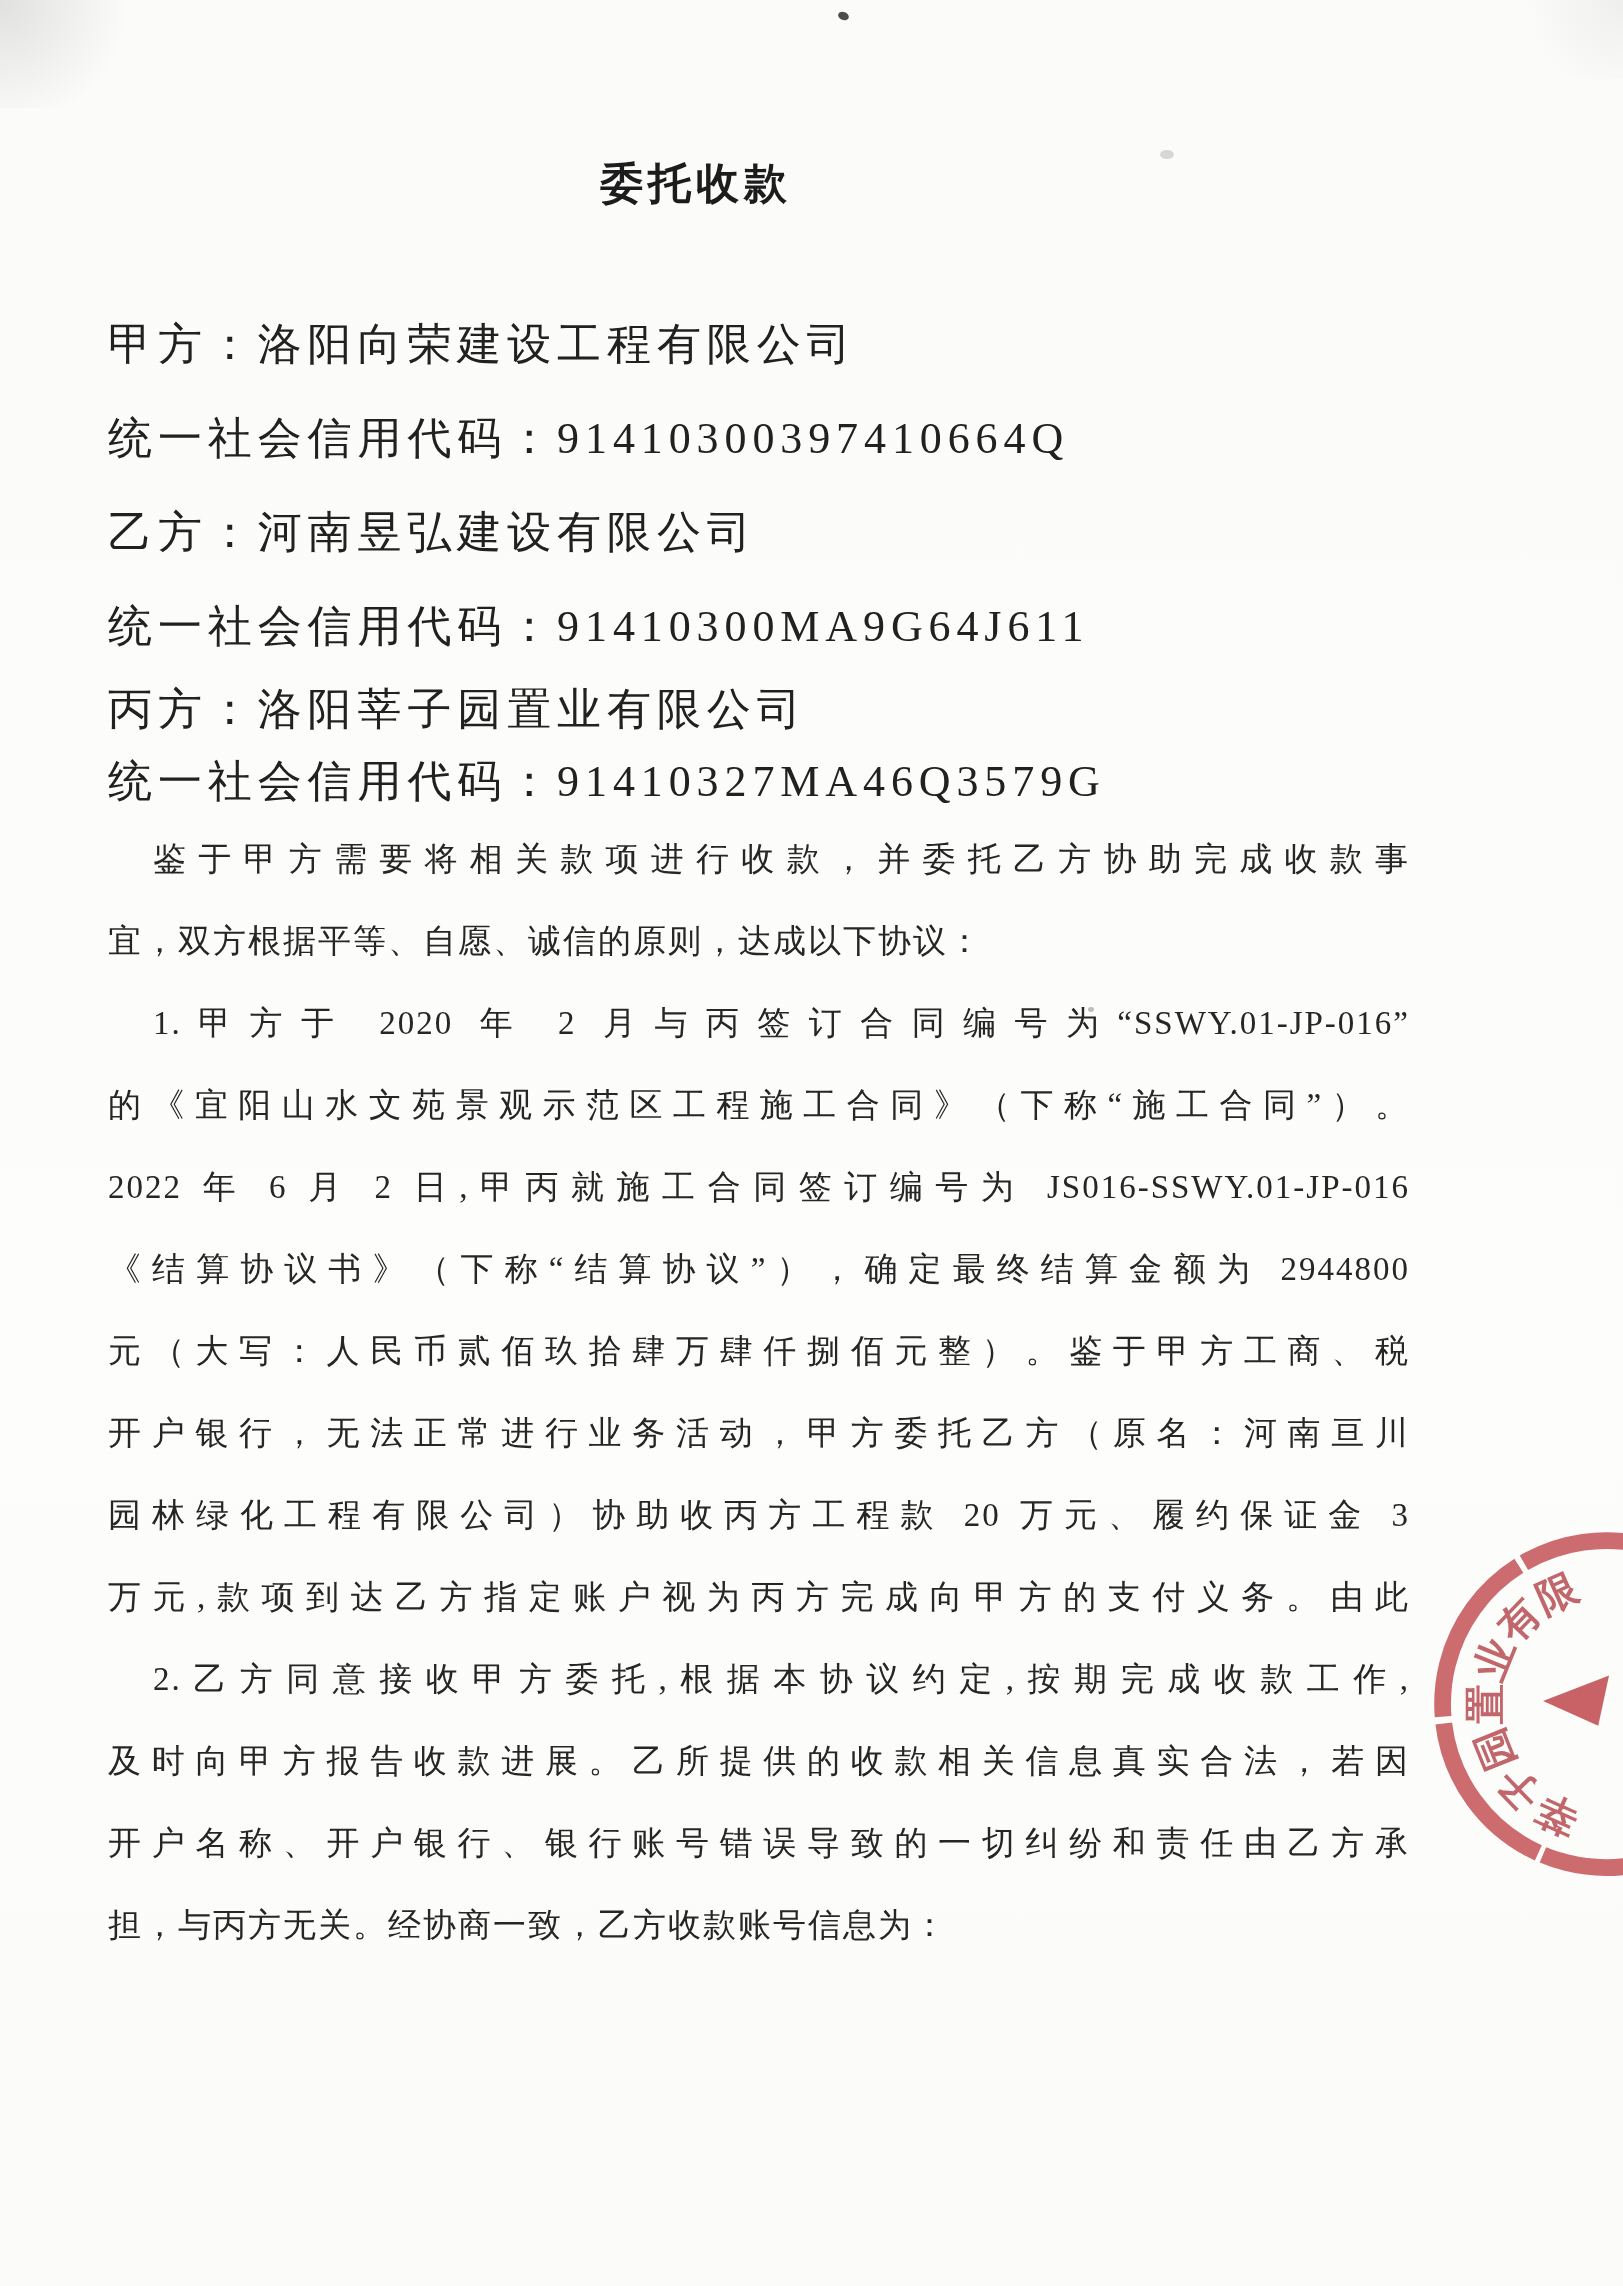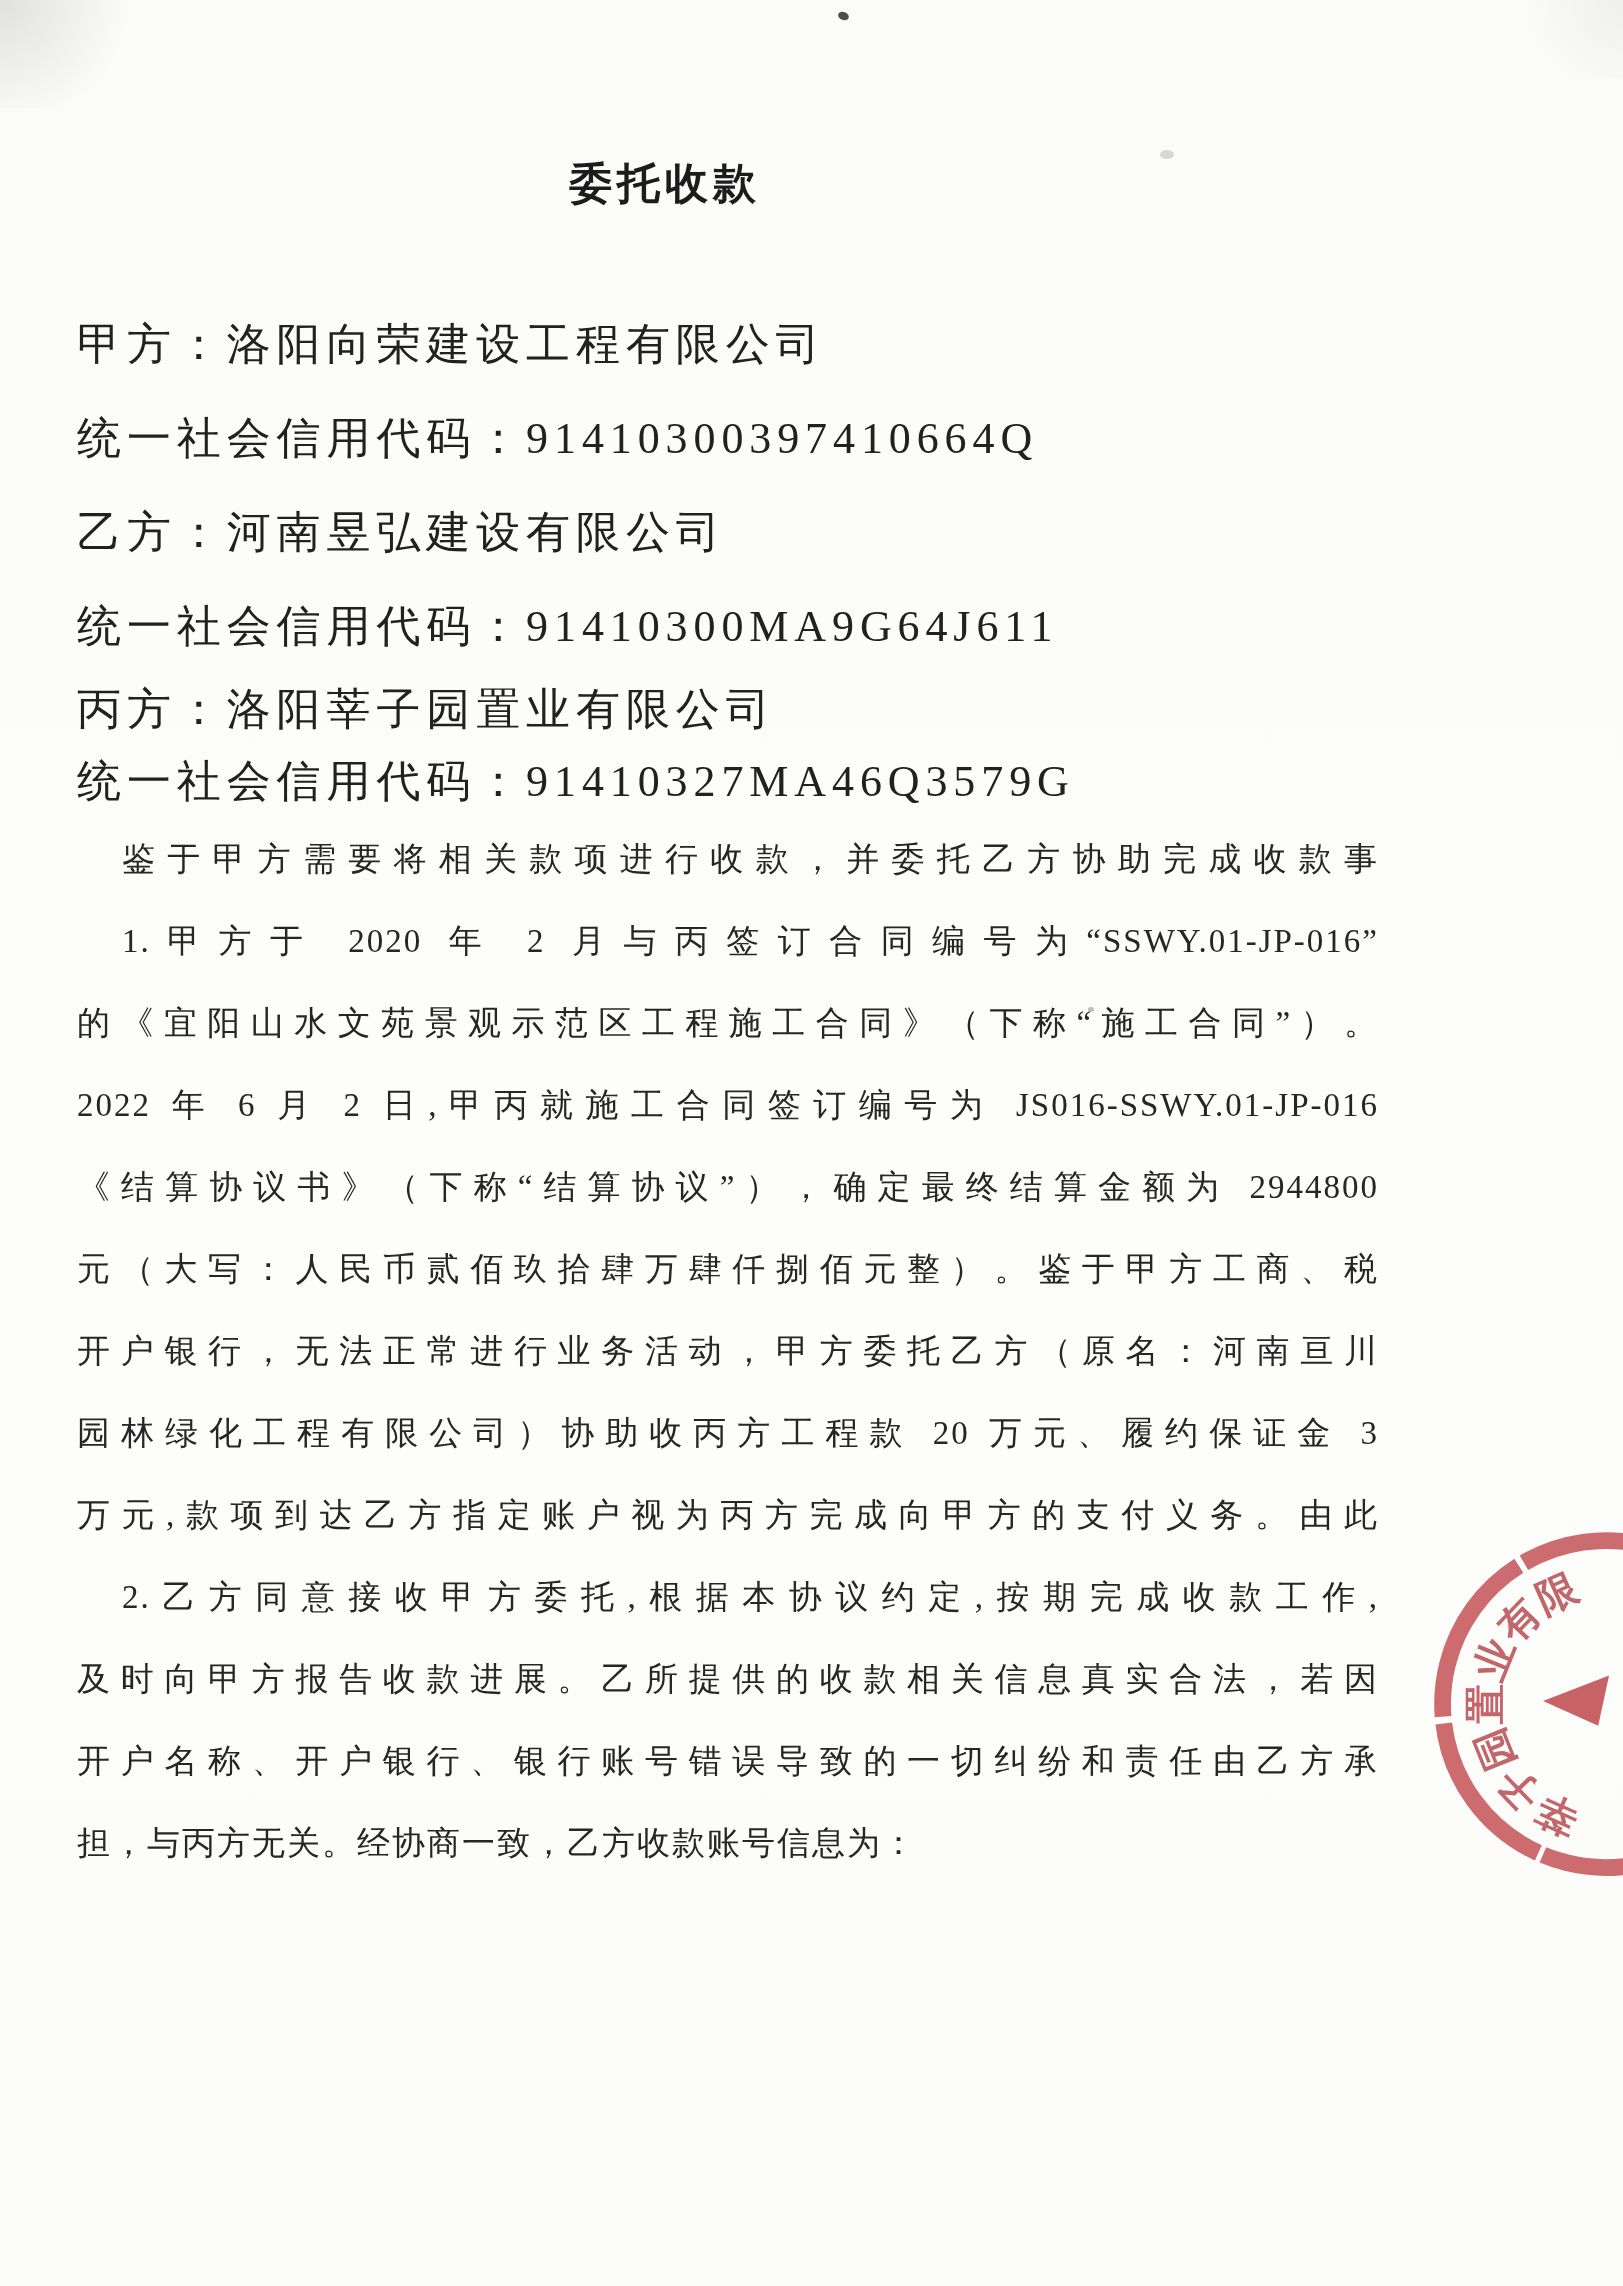--- a/index.html
+++ b/index.html
@@ -18,21 +18,21 @@
     background: radial-gradient(circle at 0 0, rgba(130,130,130,.22), rgba(130,130,130,0) 70%);
     pointer-events: none;
   }
   .corner-shade-right {
     position: absolute; top: 0; right: 0; width: 118px; height: 79px;
     background: radial-gradient(circle at 100% 0, rgba(150,150,150,.12), rgba(150,150,150,0) 70%);
     pointer-events: none;
   }
   .content {
     position: relative;
-    margin-left: 77px;
+    margin-left: 108px;
     width: 1302px;
   }
   .doc-title {
     margin: 0;
     position: relative;
     left: -63px;
     padding-top: 156px;
     text-align: center;
     font-size: 43px;
     line-height: 55px;
@@ -101,20 +101,21 @@
       <div class="party-line">甲方：洛阳向荣建设工程有限公司</div>
       <div class="party-line">统一社会信用代码：91410300397410664Q</div>
       <div class="party-line">乙方：河南昱弘建设有限公司</div>
       <div class="party-line">统一社会信用代码：91410300MA9G64J611</div>
       <div class="party-line tight">丙方：洛阳莘子园置业有限公司</div>
       <div class="party-line tight">统一社会信用代码：91410327MA46Q3579G</div>
     </div>
 
     <div class="para">
       <div class="bline full ind">鉴于甲方需要将相关款项进行收款，并委托乙方协助完成收款事</div>
+      <div class="bline end">宜，双方根据平等、自愿、诚信的原则，达成以下协议：</div>
     </div>
 
     <div class="para">
       <div class="bline full ind">1.甲方于 2020 年 2 月与丙签订合同编号为“SSWY.01-JP-016”</div>
       <div class="bline full">的《宜阳山水文苑景观示范区工程施工合同》（下称“施工合同”）。</div>
       <div class="bline full">2022 年 6 月 2 日,甲丙就施工合同签订编号为 JS016-SSWY.01-JP-016</div>
       <div class="bline full">《结算协议书》（下称“结算协议”），确定最终结算金额为 2944800</div>
       <div class="bline full">元（大写：人民币贰佰玖拾肆万肆仟捌佰元整）。鉴于甲方工商、税</div>
       <div class="bline full">开户银行，无法正常进行业务活动，甲方委托乙方（原名：河南亘川</div>
       <div class="bline full">园林绿化工程有限公司）协助收丙方工程款 20 万元、履约保证金 3</div>

